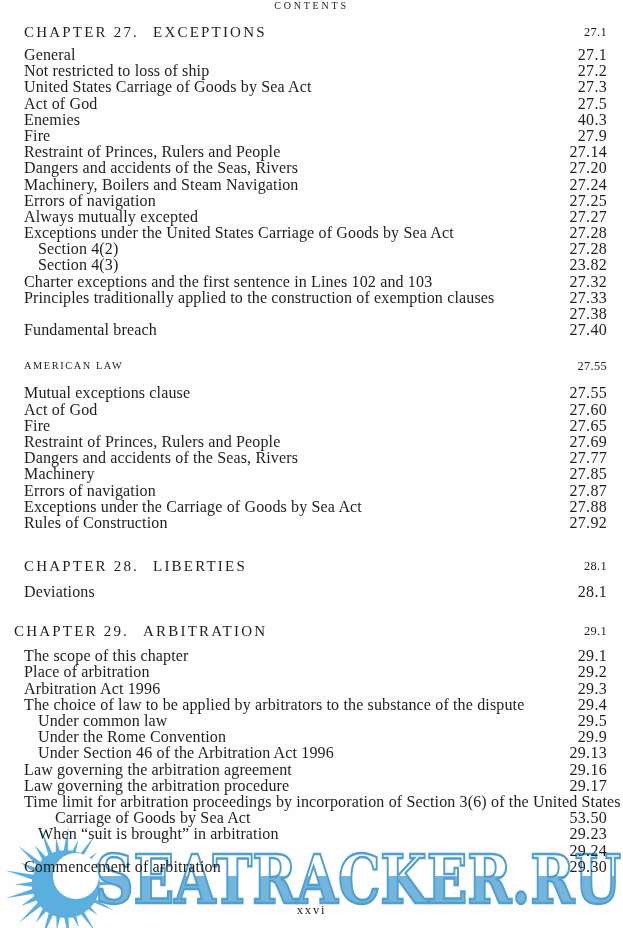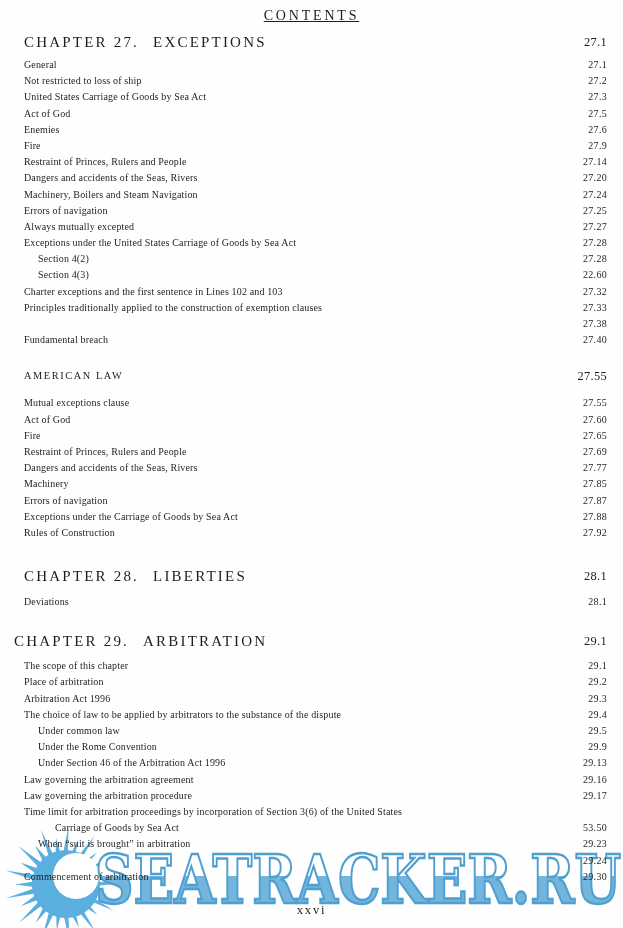--- a/index.html
+++ b/index.html
@@ -8,22 +8,22 @@
     width:623px;height:928px;
     background:#fefefe;
     overflow:hidden;
     font-family:"Liberation Serif","DejaVu Serif",serif;
     color:#1e1e1c;
   }
   .wm-layer{position:absolute;top:0;left:0;width:623px;height:665px;z-index:1;}
   .content{position:absolute;top:0;left:0;width:623px;height:928px;z-index:2;}
 
   .doc-header{
-    margin-top:10px;text-align:center;
-    font-size:14px;letter-spacing:2.8px;line-height:12px;text-decoration:underline;
+    margin-top:0;text-align:center;
+    font-size:10px;letter-spacing:2.8px;line-height:12px;
   }
   .chapter{
     display:flex;align-items:center;
     margin:0 16px 0 24px;
     font-size:15px;letter-spacing:2.2px;line-height:18px;
   }
   .chapter .chtitle{margin-left:14px;}
   .chapter .chpage{margin-left:auto;font-size:12.4px;letter-spacing:0.3px;}
   .ch27{margin-top:11px;}
   .ch28{margin-top:26px;}
@@ -37,21 +37,21 @@
   .subheading .shpage{margin-left:auto;font-size:12.4px;letter-spacing:0.3px;}
 
   .rows{margin:0 16px 0 24px;}
   .rows.after-chapter{margin-top:6px;}
   .rows.after-sub{margin-top:11px;}
   .rows.after-ch28{margin-top:9px;}
   .rows.after-ch29{margin-top:8px;}
   .row{
     display:flex;align-items:flex-start;
     height:16.2px;line-height:16.2px;
-    font-size:10px;
+    font-size:16px;
   }
   .row .t{white-space:nowrap;letter-spacing:0.15px;}
   .row .p{margin-left:auto;min-width:46px;text-align:right;letter-spacing:0.3px;}
   .row.i1 .t{padding-left:14px;}
   .row.i2 .t{padding-left:31px;}
 
   .doc-footer{
     position:absolute;top:903px;left:0;width:623px;
     text-align:center;font-size:12.5px;letter-spacing:1.8px;
   }
@@ -99,21 +99,21 @@
       <div class="row i0">
           <span class="t">United States Carriage of Goods by Sea Act</span>
           <span class="p">27.3</span>
         </div>
       <div class="row i0">
           <span class="t">Act of God</span>
           <span class="p">27.5</span>
         </div>
       <div class="row i0">
           <span class="t">Enemies</span>
-          <span class="p">27.6</span>
+          <span class="p">40.3</span>
         </div>
       <div class="row i0">
           <span class="t">Fire</span>
           <span class="p">27.9</span>
         </div>
       <div class="row i0">
           <span class="t">Restraint of Princes, Rulers and People</span>
           <span class="p">27.14</span>
         </div>
       <div class="row i0">
@@ -135,21 +135,21 @@
       <div class="row i0">
           <span class="t">Exceptions under the United States Carriage of Goods by Sea Act</span>
           <span class="p">27.28</span>
         </div>
       <div class="row i1">
           <span class="t">Section 4(2)</span>
           <span class="p">27.28</span>
         </div>
       <div class="row i1">
           <span class="t">Section 4(3)</span>
-          <span class="p">22.60</span>
+          <span class="p">23.82</span>
         </div>
       <div class="row i0">
           <span class="t">Charter exceptions and the first sentence in Lines 102 and 103</span>
           <span class="p">27.32</span>
         </div>
       <div class="row i0">
           <span class="t">Principles traditionally applied to the construction of exemption clauses</span>
           <span class="p">27.33</span>
         </div>
       <div class="row i0">

